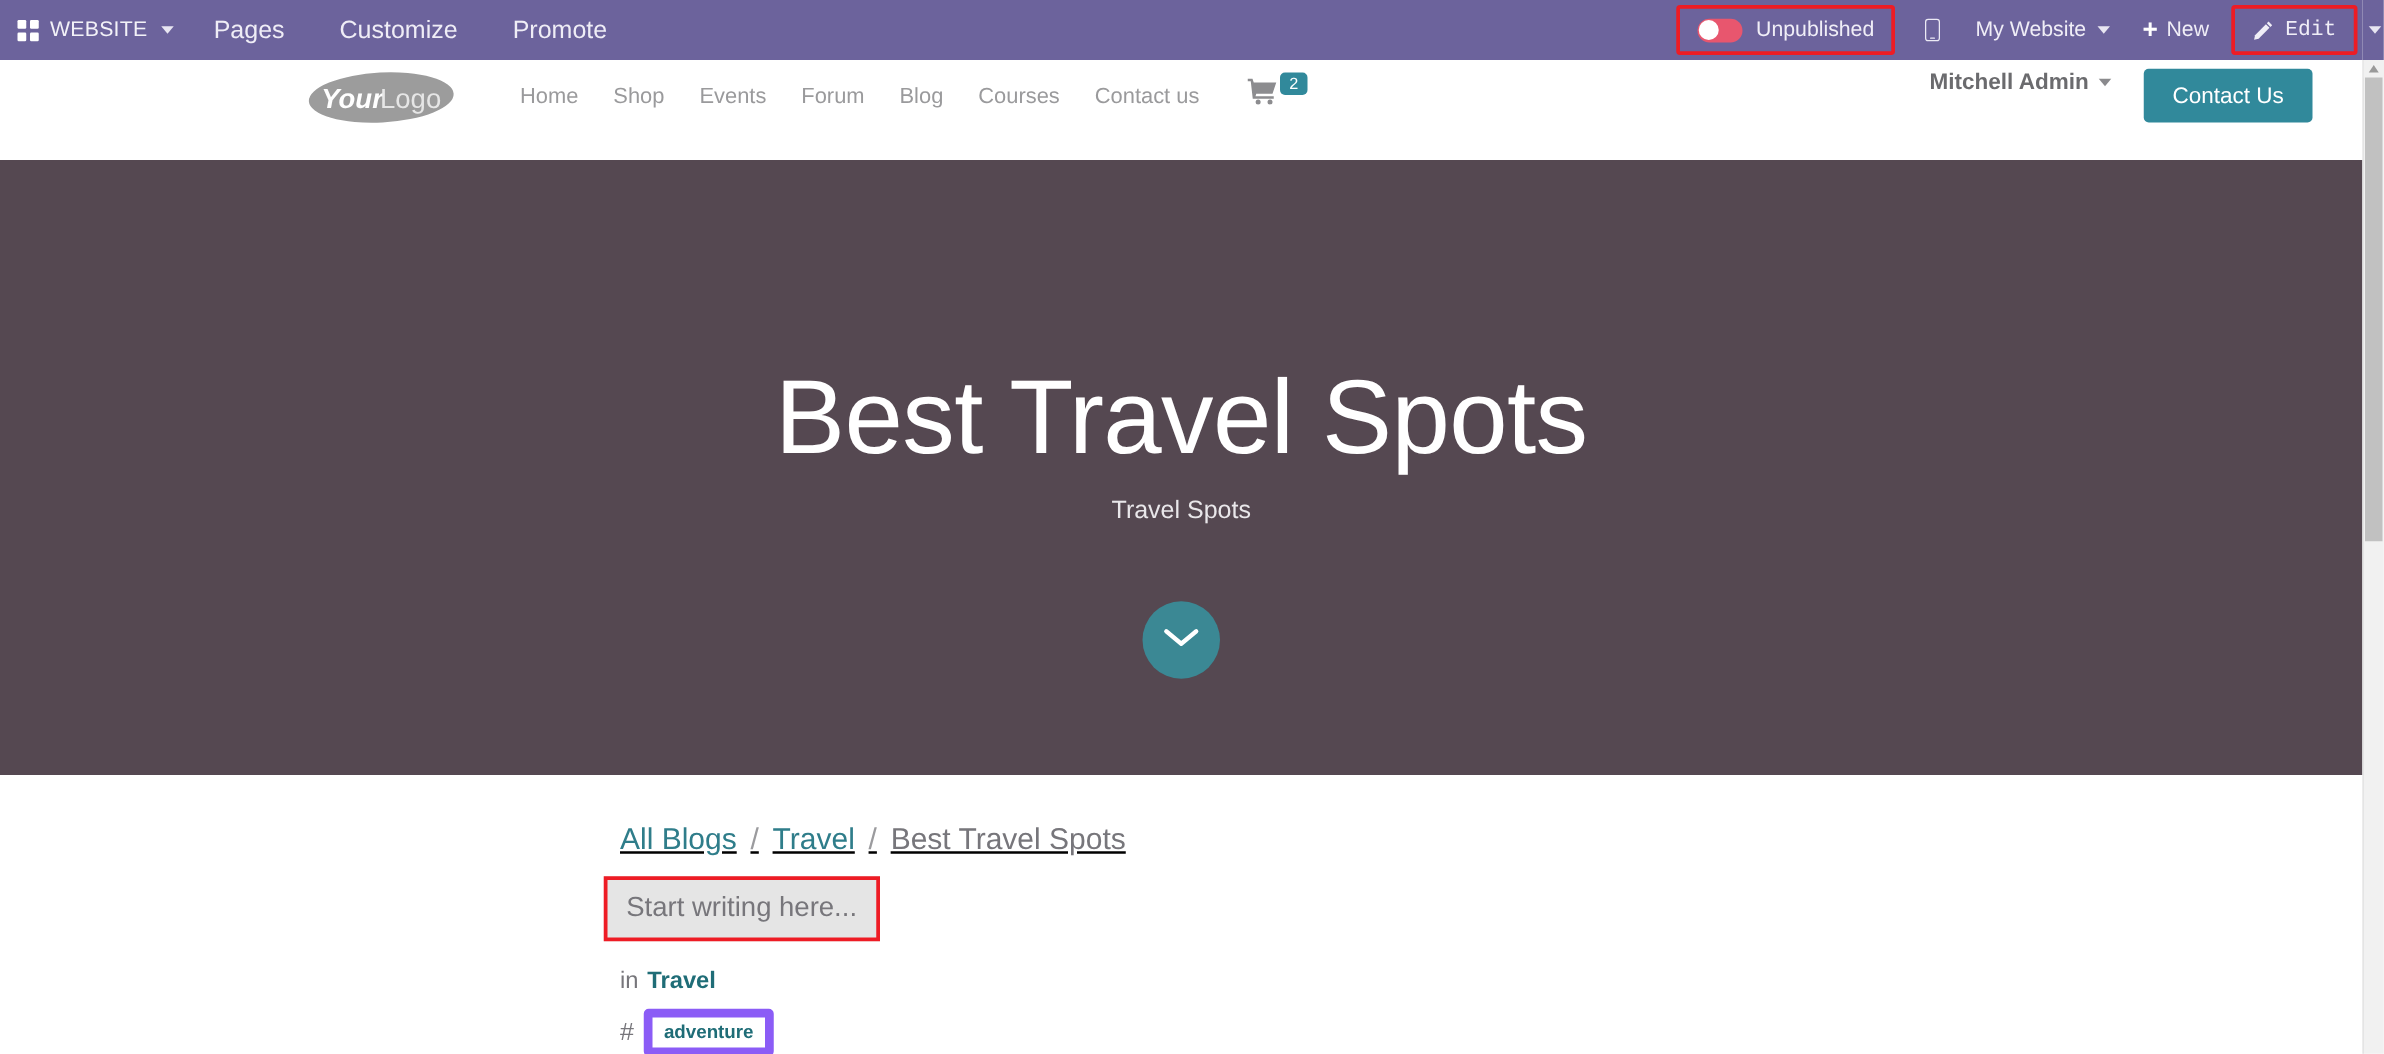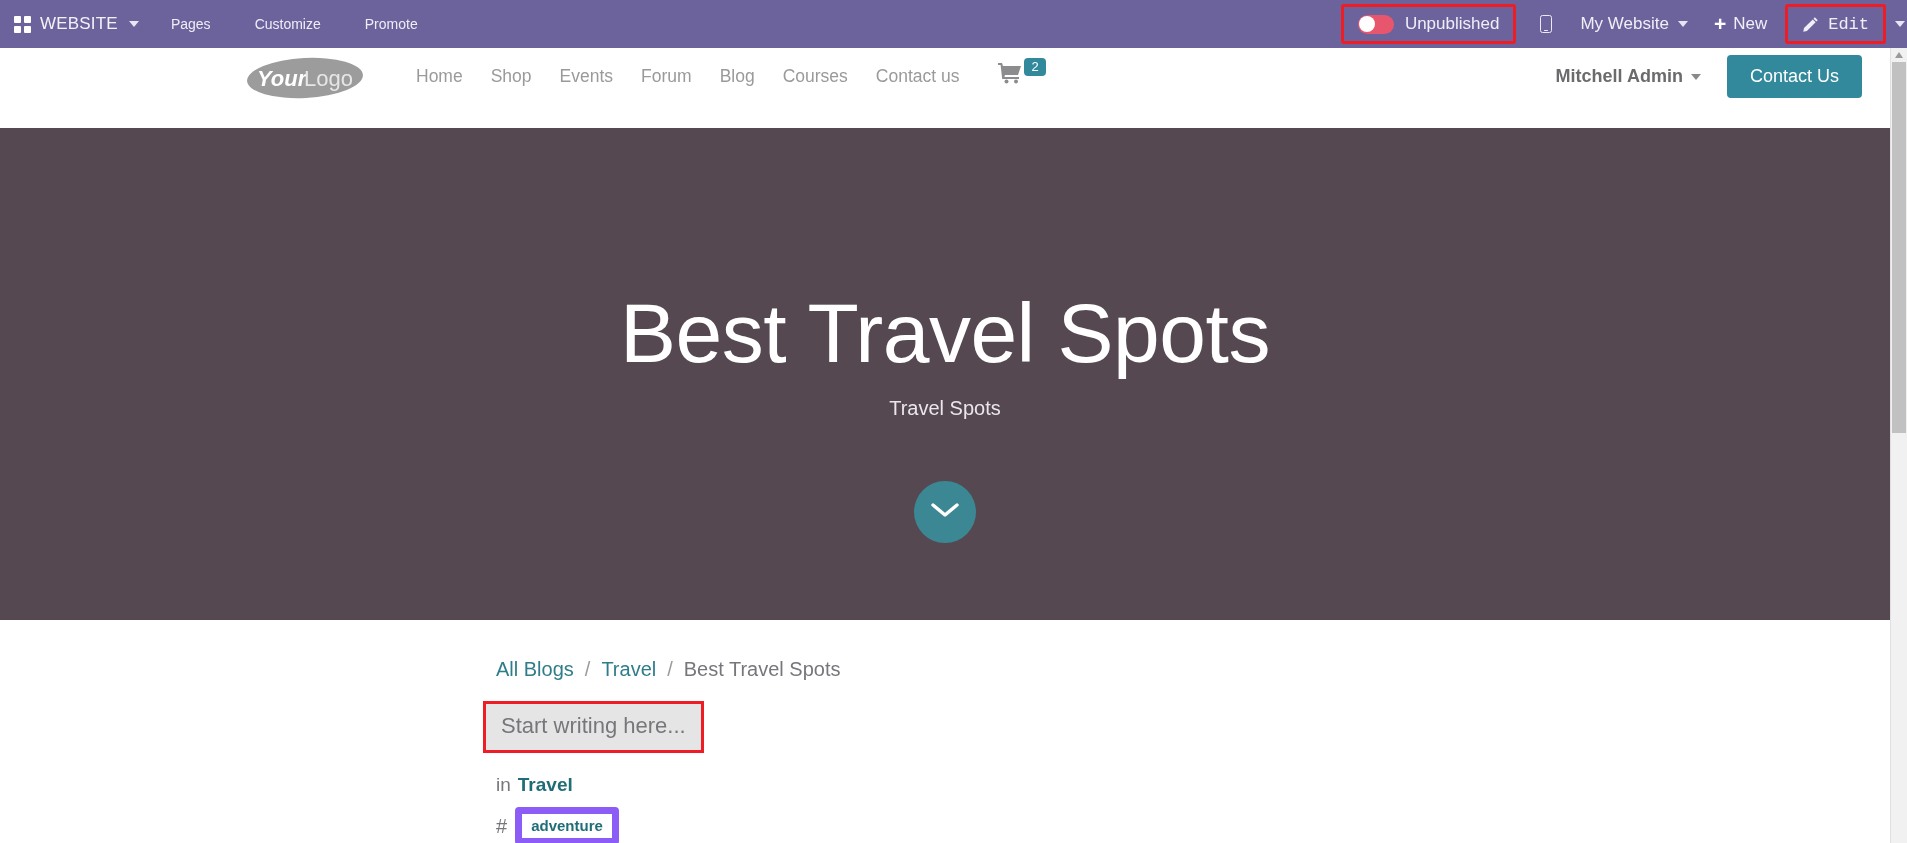--- a/index.html
+++ b/index.html
@@ -51,21 +51,21 @@
   }
   .caret-down {
     width: 0; height: 0;
     border-left: 5px solid transparent;
     border-right: 5px solid transparent;
     border-top: 6px solid #e8e6f2;
     margin-left: 2px;
   }
 
   .nav-link-top {
-    font-size: 14px;
+    font-size: 20px;
     color: #efedf6;
     padding: 0 22px;
     height: 48px;
     line-height: 48px;
     cursor: pointer;
     white-space: nowrap;
     margin-top: 32px;
   }
 
   .nav-spacer { flex: 1 1 auto; }
@@ -229,22 +229,22 @@
     border-radius: 4px;
     padding: 2px 7px;
     margin-left: 2px;
     margin-top: -4px;
     line-height: 1.15;
   }
 
   .header-right {
     margin-left: auto;
     display: flex;
-    align-items: center;
-    padding-right: 28px;
+    align-items: flex-start;
+    padding-right: 40px;
   }
   .user-menu {
     font-size: 18px;
     color: #6b6b6e;
     font-weight: bold;
     display: flex;
     align-items: center;
     gap: 8px;
     cursor: pointer;
     margin-right: 26px;
@@ -315,22 +315,23 @@
     background: #ffffff;
     z-index: 10;
   }
 
   .breadcrumb {
     position: absolute;
     top: 38px;
     left: 496px;
     display: flex;
     align-items: center;
-    font-size: 20px;
-    font-family: "Liberation Sans", sans-serif;
+    font-size: 24px;
+    font-family: "Liberation Sans", sans-serif;
+    text-decoration: underline;
   }
   .bc-link {
     color: #2F7D8A;
     cursor: pointer;
     white-space: nowrap;
   }
   .bc-sep {
     color: #9b9b9e;
     margin: 0 11px;
   }

